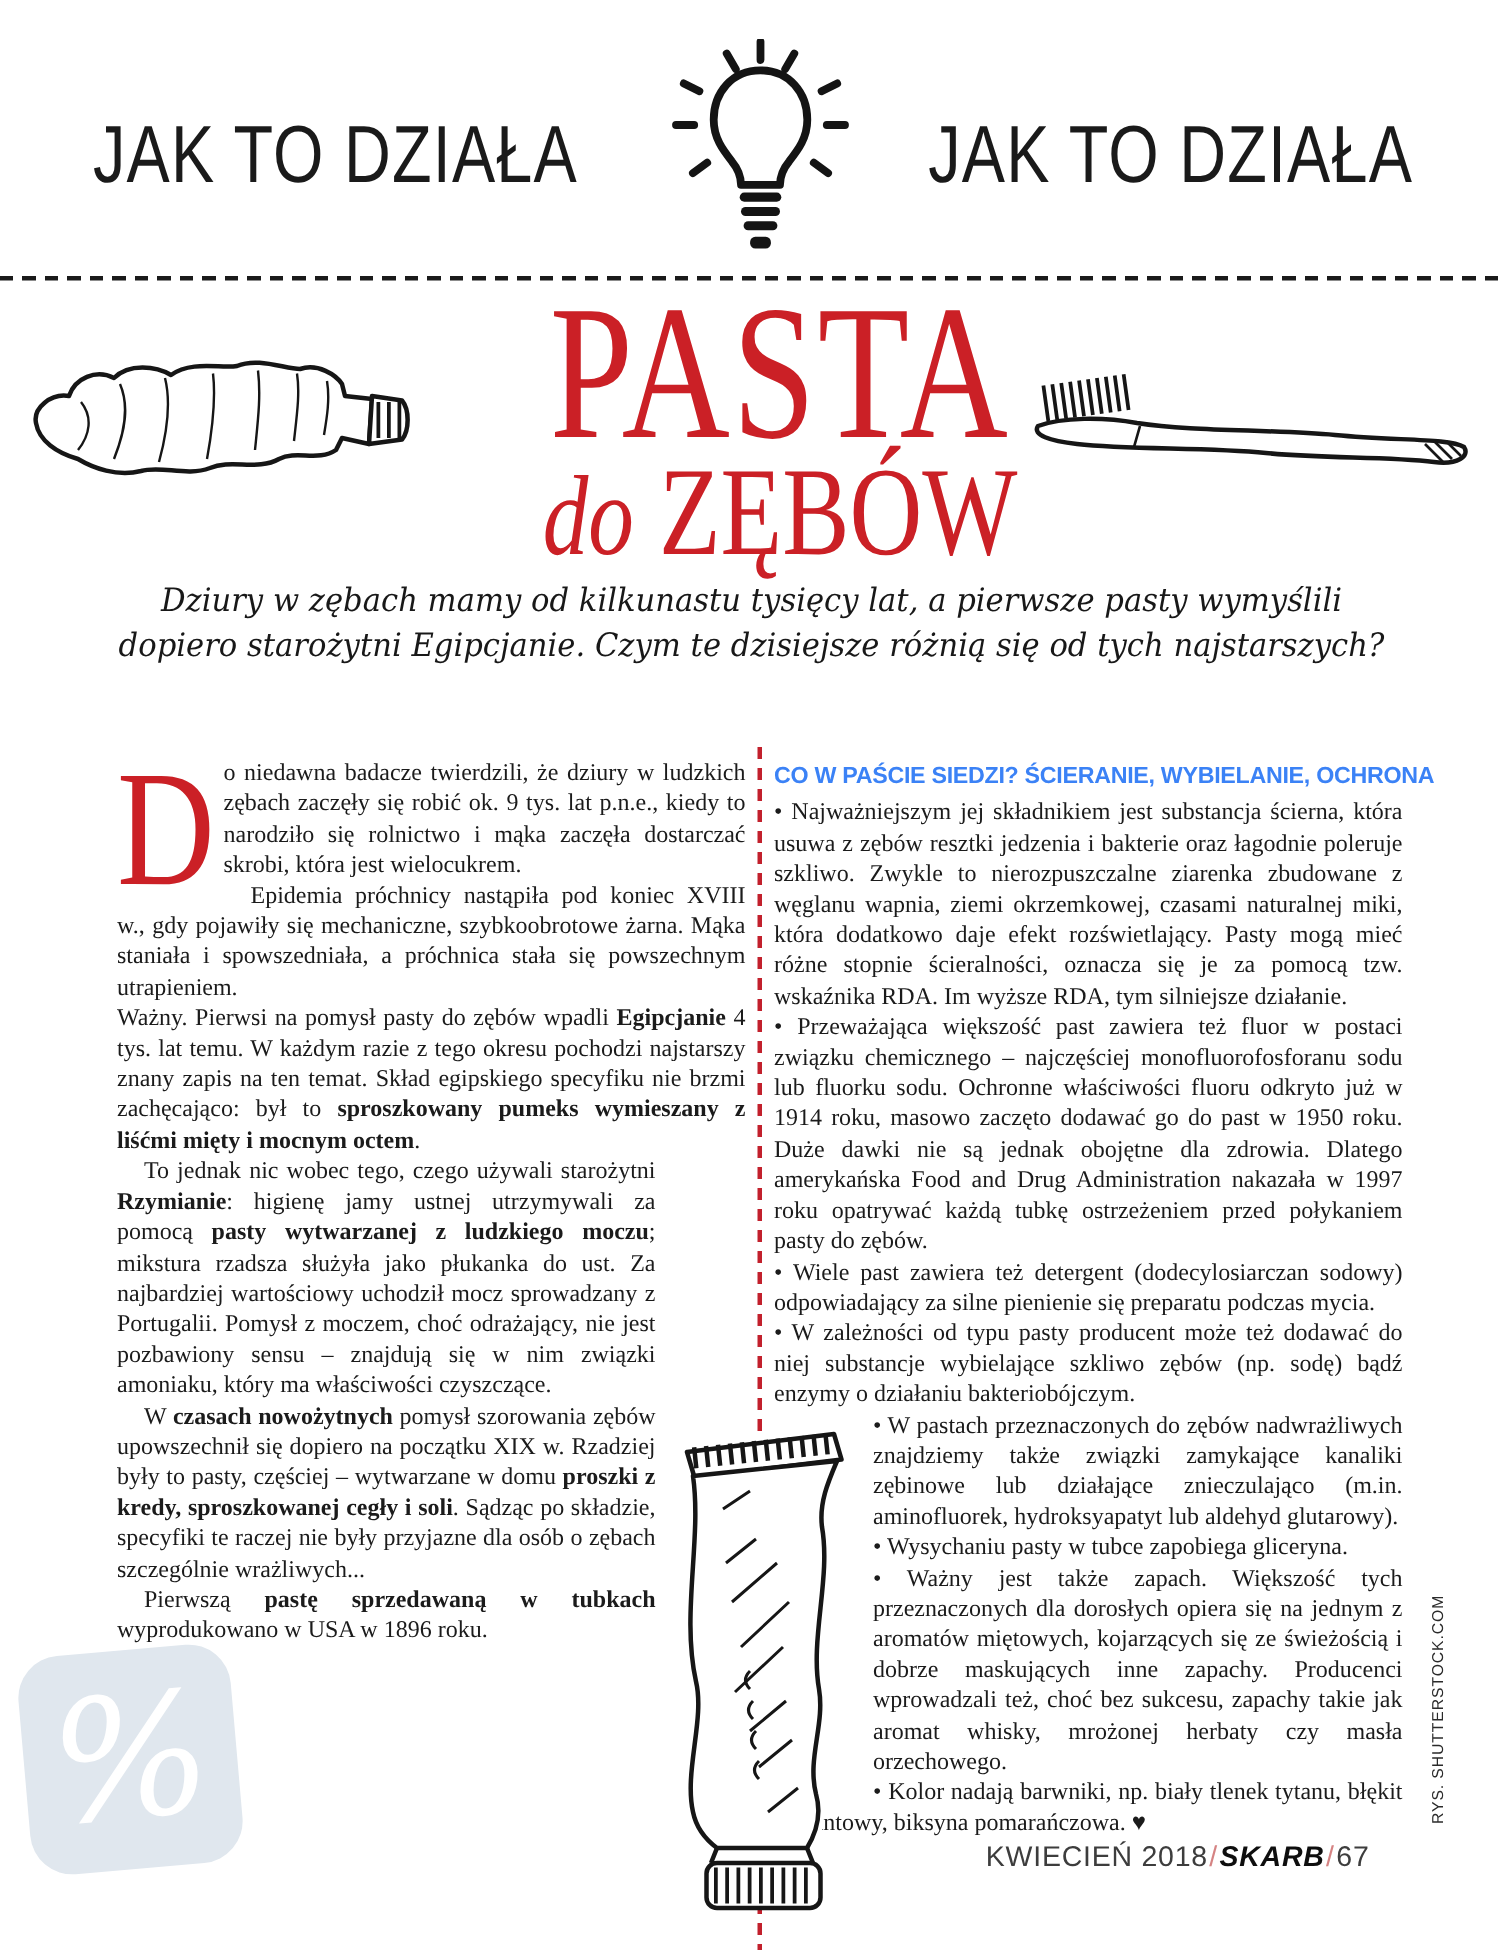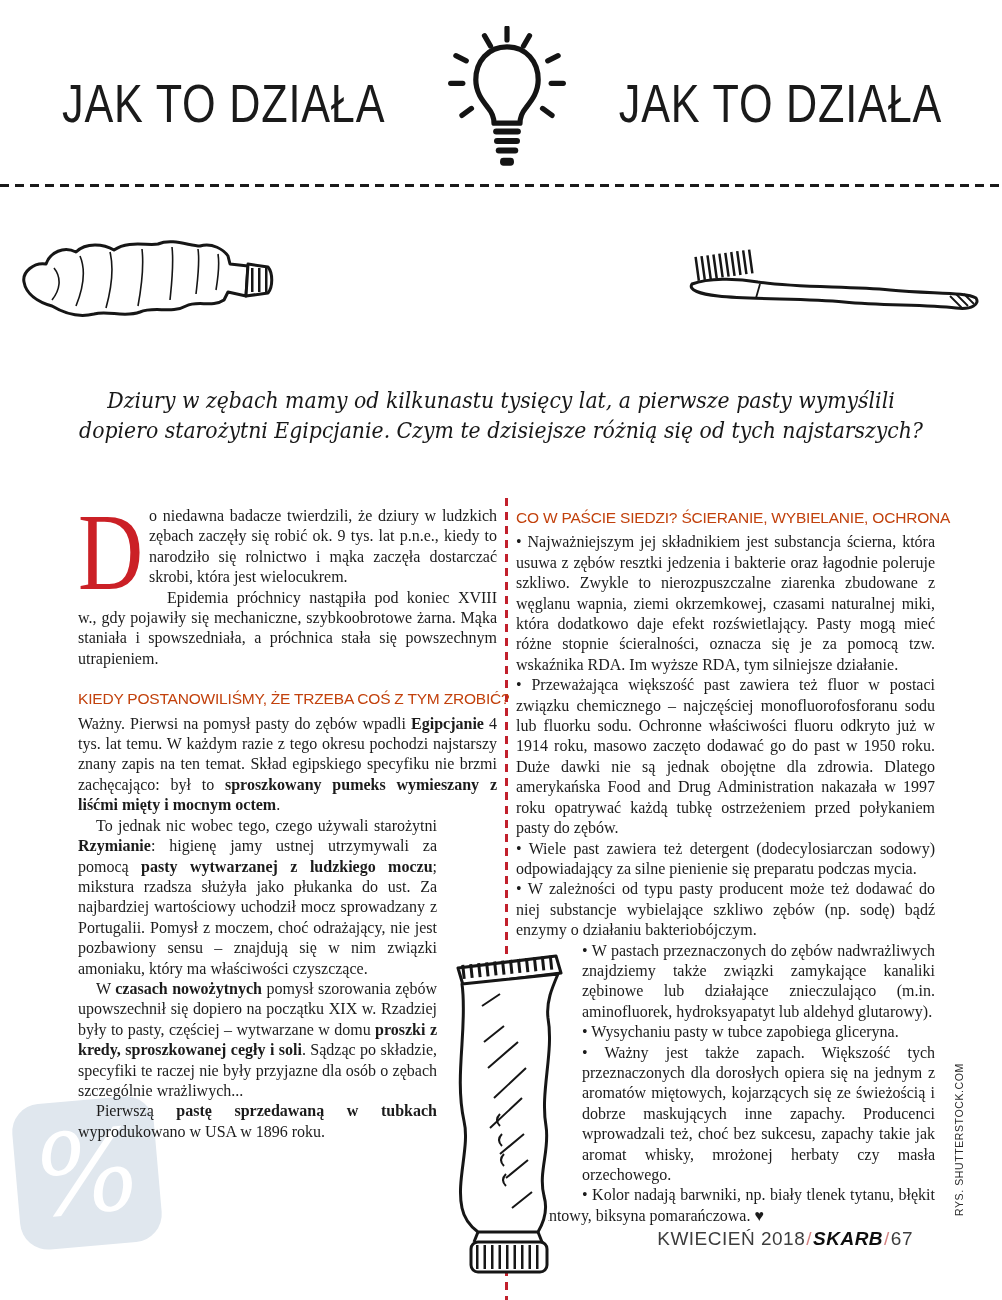--- a/index.html
+++ b/index.html
@@ -26,22 +26,22 @@
   .lede div{white-space:nowrap;transform:scaleX(.95);transform-origin:center;}
   .byline{position:absolute;left:0;top:459px;width:1002px;text-align:center;
           font-family:"Liberation Sans",sans-serif;font-weight:bold;font-size:14px;
           letter-spacing:3px;color:#111;}
   
   .col{position:absolute;top:506px;text-align:justify;font-size:16px;line-height:20.4px;}
   .col-left{left:78px;width:419px;}
   .col-right{left:516px;width:419px;}
   .col p.body{margin:0;}
   .col p.ind{text-indent:18px;}
-  .subhead{font-family:"Liberation Sans",sans-serif;font-weight:normal;font-size:15.5px;
-           letter-spacing:-.2px;color:#c2410c;margin:20px 0 4px 0;white-space:nowrap;}
+  .subhead{font-family:"Liberation Sans",sans-serif;font-weight:bold;font-size:15.5px;
+           letter-spacing:-.2px;color:#3b82f6;margin:20px 0 4px 0;white-space:nowrap;}
   .col-right .subhead:first-child{margin-top:2px;}
   .b{font-weight:bold;}
   .dropcap{float:left;width:62px;height:78px;margin:4px 9px 0 0;overflow:visible;}
   .dropcap-glyph{display:block;font-size:110px;line-height:84px;color:#cb2026;
                  transform:scaleX(.82);transform-origin:left top;}
   .sp-r{float:right;width:54px;height:250px;margin:56px 0 0 6px;}
   .sp-l{float:left;width:60px;height:245px;margin:20px 6px 0 0;}
   
   .v-dash{position:absolute;left:505px;top:498px;width:2.5px;height:802px;z-index:1;
           background:repeating-linear-gradient(180deg,#c2202c 0 8px,transparent 8px 14px);}
@@ -99,34 +99,40 @@
     <path d="M236 42 L256 45 C261 51 261 65 256 71 L234 74 Z" fill="#ffffff" stroke="#161616" stroke-width="3" stroke-linejoin="round"></path>
     <line x1="239" y1="58" x2="256" y2="58" stroke="#161616" stroke-width="24" stroke-dasharray="2.5 4.5"></line>
   </svg>
 
   <svg class="illo illo-toothbrush" width="302" height="74" viewBox="0 0 302 74">
     <line x1="12" y1="21" x2="70" y2="13" stroke="#161616" stroke-width="24" stroke-dasharray="2.5 3.5"></line>
     <path d="M8 36 C24 30 52 30 74 34 C112 40 162 38 206 42 C248 46 282 44 292 50 C296 56 288 62 272 60 C240 56 200 58 160 54 C120 50 70 52 34 48 C16 46 4 42 8 36 Z" fill="#ffffff" stroke="#161616" stroke-width="3" stroke-linejoin="round"></path>
     <path class="ln" d="M76 36 L72 50 M266 48 L278 60 M272 46 L284 58 M280 46 L290 56" stroke-width="1.8"></path>
   </svg>
 
+  <div class="title-wrap">
+    <div class="title-l1">PASTA</div>
+    <div class="title-l2">
+      <span class="it">do</span>
+      <span>ZĘBÓW</span>
+    </div>
+  </div>
 
   <div class="lede">
     <div>Dziury w zębach mamy od kilkunastu tysięcy lat, a pierwsze pasty wymyślili</div>
     <div>dopiero starożytni Egipcjanie. Czym te dzisiejsze różnią się od tych najstarszych?</div>
   </div>
 
   <div class="v-dash"></div>
 
   <div class="col col-left" id="col-left">
       <p class="body"><span class="dropcap">
           <span class="dropcap-glyph">D</span>
         </span><span>o niedawna badacze twierdzili, że dziury w ludzkich zębach zaczęły się robić ok. 9 tys. lat p.n.e., kiedy to narodziło się rolnictwo i mąka zaczęła dostarczać skrobi, która jest wielocukrem.</span></p>
       <p class="body ind"><span>Epidemia próchnicy nastąpiła pod koniec XVIII w., gdy pojawiły się mechaniczne, szybkoobrotowe żarna. Mąka staniała i spowszedniała, a próchnica stała się powszechnym utrapieniem.</span></p>
-      <div class="subhead">KIEDY POSTANOWILIŚMY, ŻE TRZEBA COŚ Z TYM ZROBIĆ?</div>
       <p class="body"><span>Ważny. Pierwsi na pomysł pasty do zębów wpadli </span><span class="b">Egipcjanie</span><span> 4 tys. lat temu. W każdym razie z tego okresu pochodzi najstarszy znany zapis na ten temat. Skład egipskiego specyfiku nie brzmi zachęcająco: był to </span><span class="b">sproszkowany pumeks wymieszany z liśćmi mięty i mocnym octem</span><span>.</span></p>
       <p class="body ind"><span class="sp-r"></span><span>To jednak nic wobec tego, czego używali starożytni </span><span class="b">Rzymianie</span><span>: higienę jamy ustnej utrzymywali za pomocą </span><span class="b">pasty wytwarzanej z ludzkiego moczu</span><span>; mikstura rzadsza służyła jako płukanka do ust. Za najbardziej wartościowy uchodził mocz sprowadzany z Portugalii. Pomysł z moczem, choć odrażający, nie jest pozbawiony sensu – znajdują się w nim związki amoniaku, który ma właściwości czyszczące.</span></p>
       <p class="body ind"><span>W </span><span class="b">czasach nowożytnych</span><span> pomysł szorowania zębów upowszechnił się dopiero na początku XIX w. Rzadziej były to pasty, częściej – wytwarzane w domu </span><span class="b">proszki z kredy, sproszkowanej cegły i soli</span><span>. Sądząc po składzie, specyfiki te raczej nie były przyjazne dla osób o zębach szczególnie wrażliwych...</span></p>
       <p class="body ind"><span>Pierwszą </span><span class="b">pastę sprzedawaną w tubkach</span><span> wyprodukowano w USA w 1896 roku.</span></p>
     </div>
   <div class="col col-right" id="col-right">
       <div class="subhead">CO W PAŚCIE SIEDZI? ŚCIERANIE, WYBIELANIE, OCHRONA</div>
       <p class="body">• <span>Najważniejszym jej składnikiem jest substancja ścierna, która usuwa z zębów resztki jedzenia i bakterie oraz łagodnie poleruje szkliwo. Zwykle to nierozpuszczalne ziarenka zbudowane z węglanu wapnia, ziemi okrzemkowej, czasami naturalnej miki, która dodatkowo daje efekt rozświetlający. Pasty mogą mieć różne stopnie ścieralności, oznacza się je za pomocą tzw. wskaźnika RDA. Im wyższe RDA, tym silniejsze działanie.</span></p>
       <p class="body">• <span>Przeważająca większość past zawiera też fluor w postaci związku chemicznego – najczęściej monofluorofosforanu sodu lub fluorku sodu. Ochronne właściwości fluoru odkryto już w 1914 roku, masowo zaczęto dodawać go do past w 1950 roku. Duże dawki nie są jednak obojętne dla zdrowia. Dlatego amerykańska Food and Drug Administration nakazała w 1997 roku opatrywać każdą tubkę ostrzeżeniem przed połykaniem pasty do zębów.</span></p>
       <p class="body">• <span>Wiele past zawiera też detergent (dodecylosiarczan sodowy) odpowiadający za silne pienienie się preparatu podczas mycia.</span></p>

